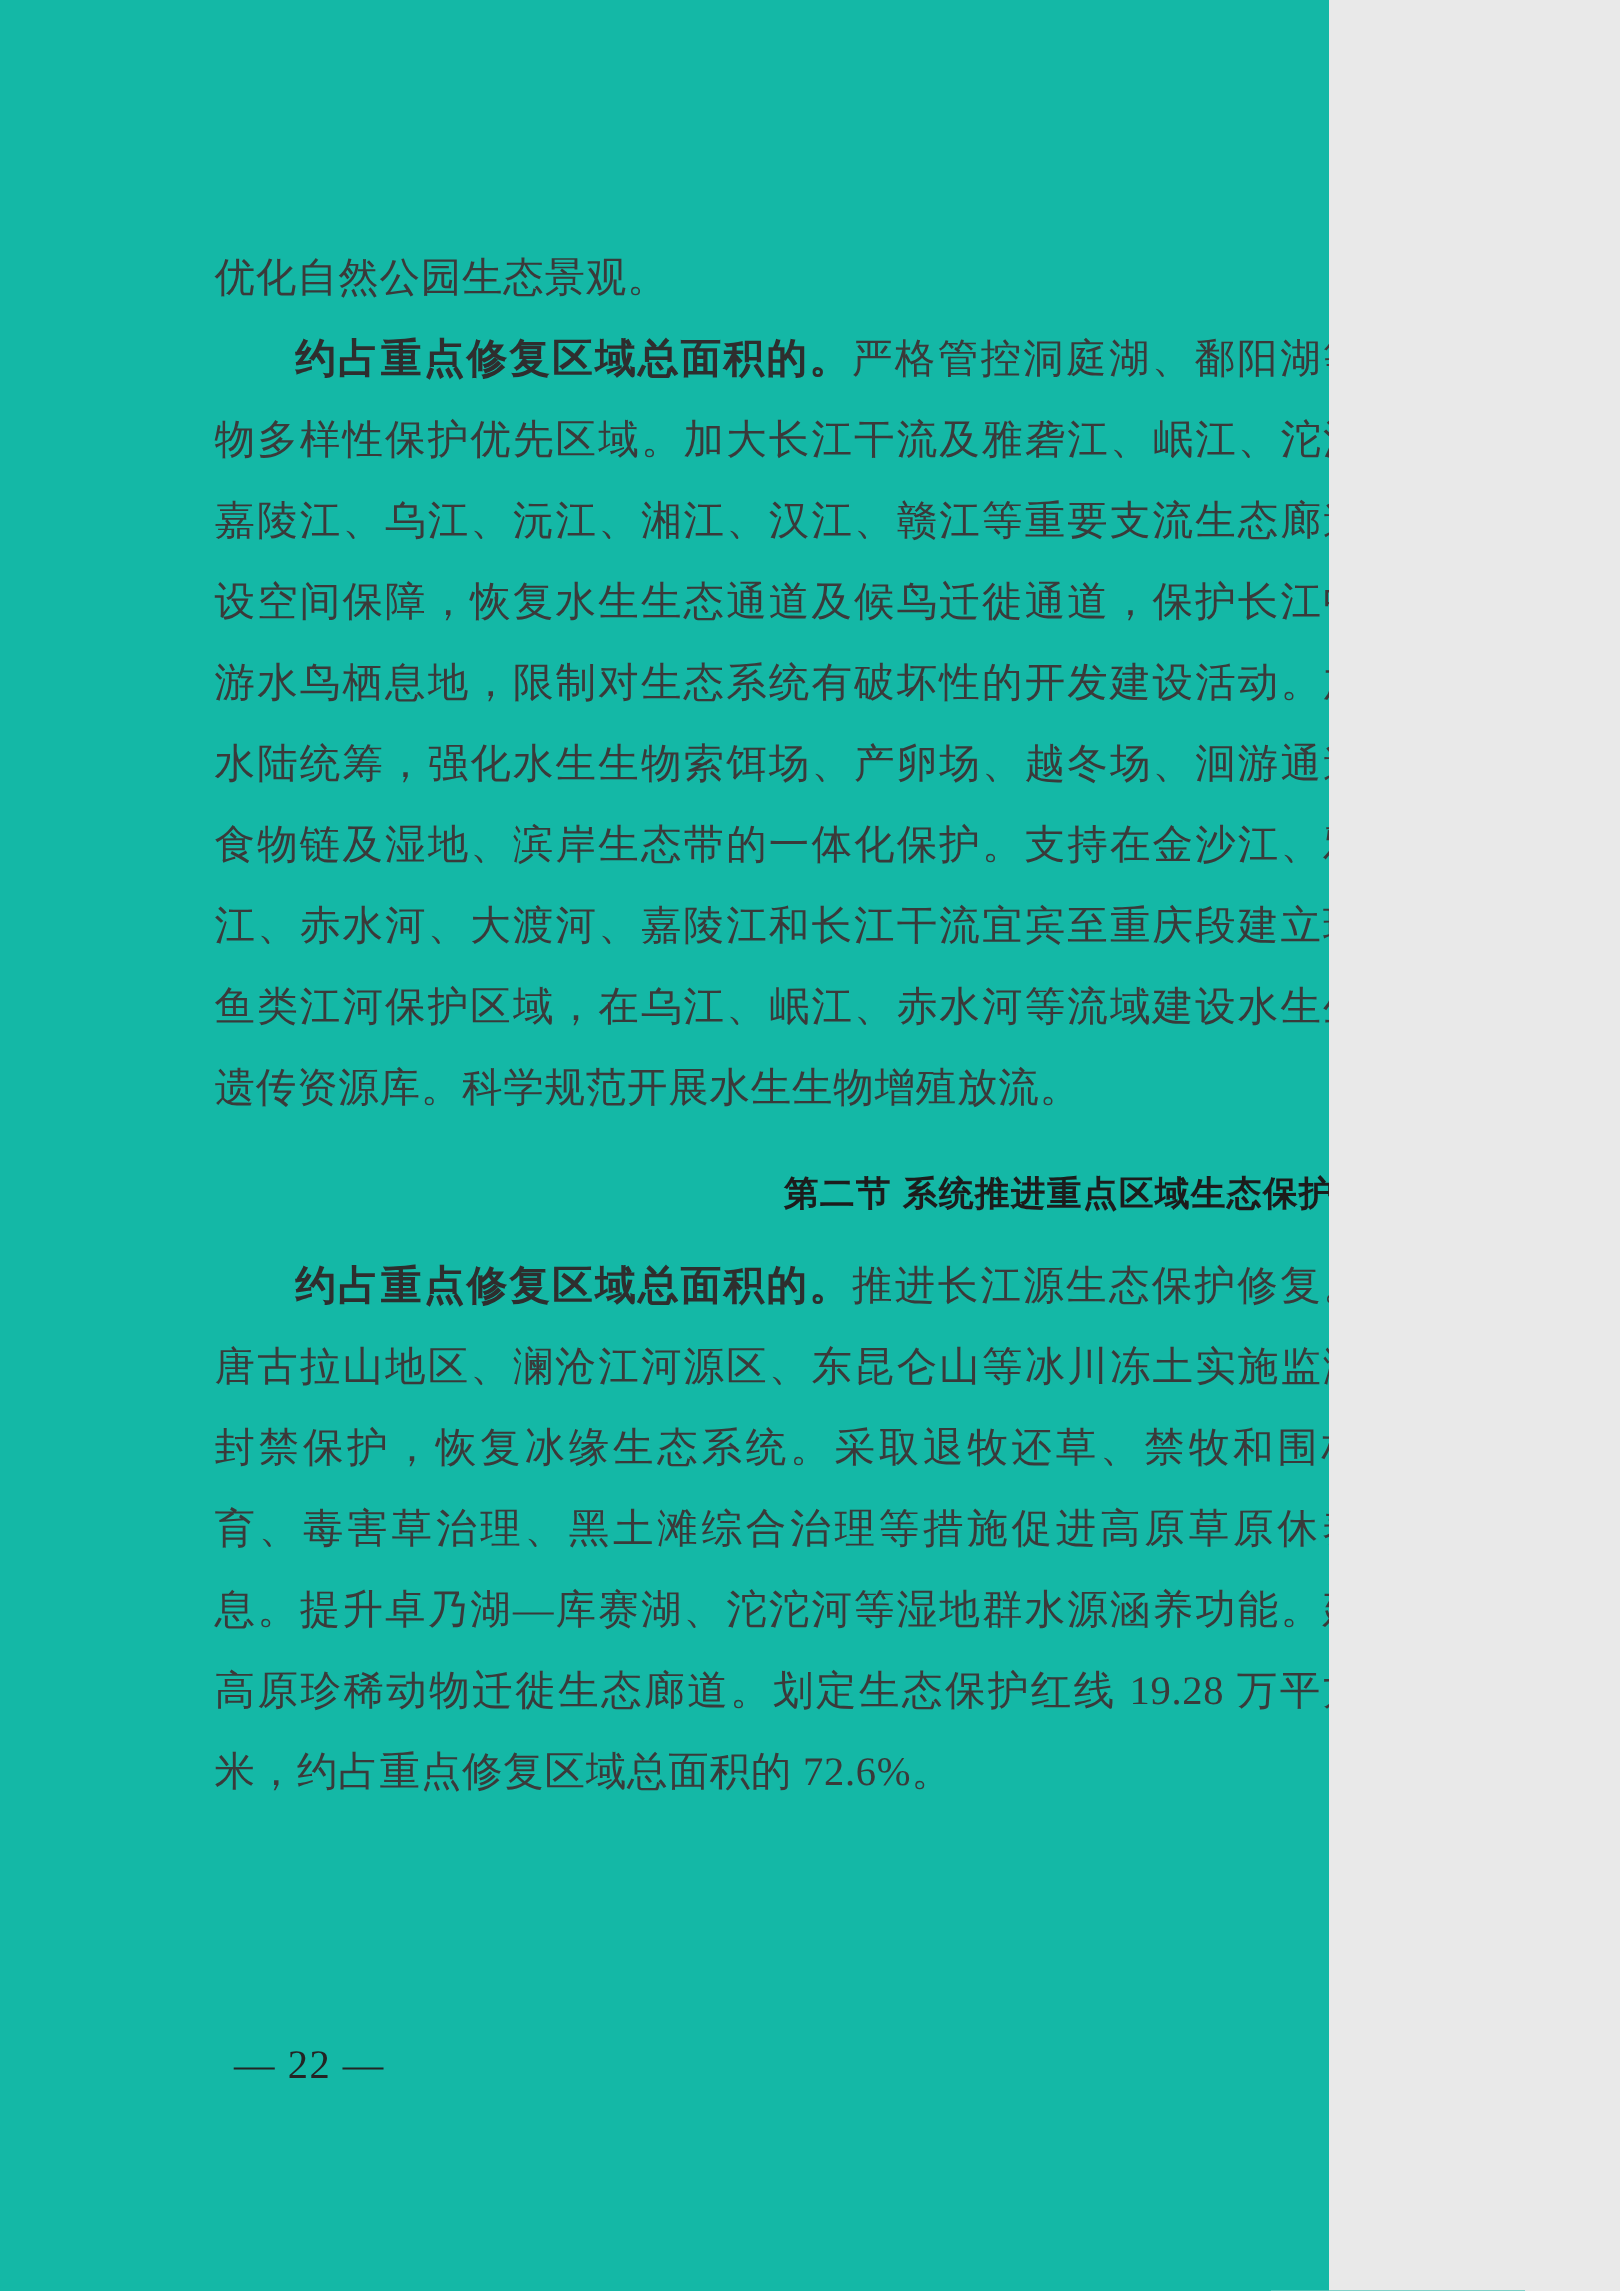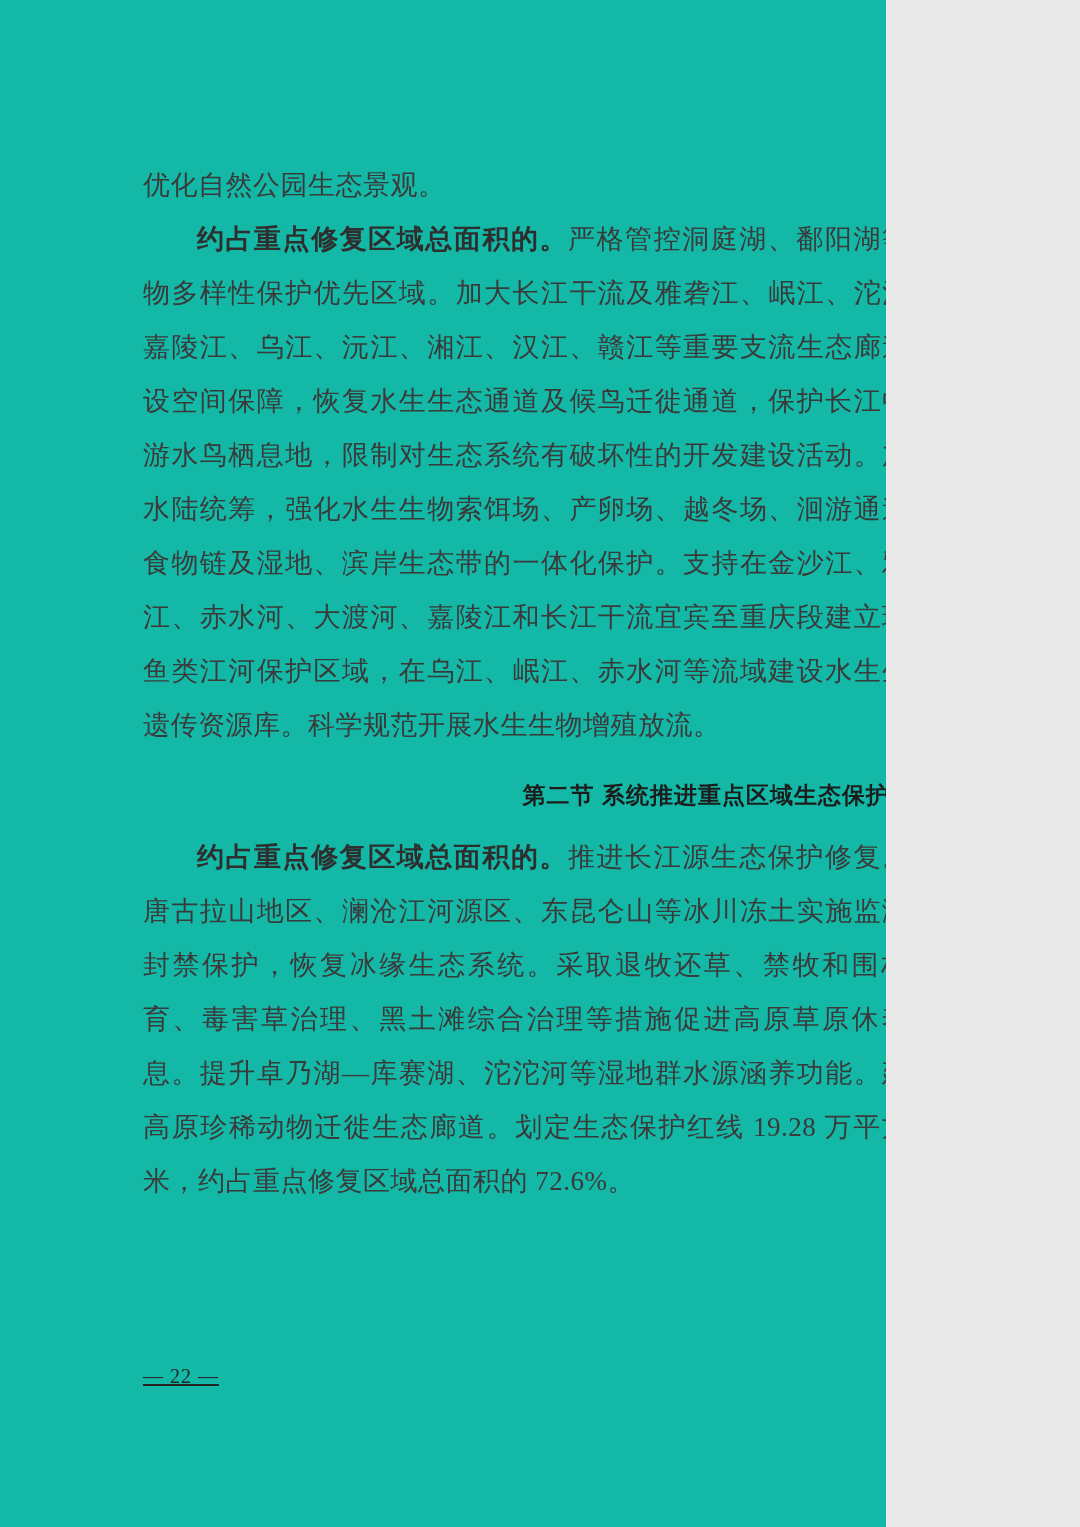--- a/index.html
+++ b/index.html
@@ -36,26 +36,25 @@
     line-height: 54px;
     color: #1c1c1c;
     text-align: right;
     text-indent: 0;
     font-weight: 700;
     font-family: Liberation Sans, sans-serif;
     letter-spacing: 1px;
   }
   .footer {
     position: absolute;
-    left: 143px; top: 1356px;
-    font-size: 20px;
+    left: 156px; top: 1356px;
+    font-size: 27px;
     line-height: 40px;
     color: #242424;
     letter-spacing: 1px;
-    text-decoration: underline;
   }
 </style>
 </head>
 <body>
 
 <div class="page">
   <main class="content" id="content">
       <p class="body no-indent"><span>优化自然公园生态景观。</span></p>
       <p class="body"><b class="lead">约占重点修复区域总面积的。</b><span>严格管控洞庭湖、鄱阳湖等生物多样性保护优先区域。加大长江干流及雅砻江、岷江、沱江、嘉陵江、乌江、沅江、湘江、汉江、赣江等重要支流生态廊道建设空间保障，恢复水生生态通道及候鸟迁徙通道，保护长江中下游水鸟栖息地，限制对生态系统有破坏性的开发建设活动。加强水陆统筹，强化水生生物索饵场、产卵场、越冬场、洄游通道、食物链及湿地、滨岸生态带的一体化保护。支持在金沙江、雅砻江、赤水河、大渡河、嘉陵江和长江干流宜宾至重庆段建立珍稀鱼类江河保护区域，在乌江、岷江、赤水河等流域建设水生生物遗传资源库。科学规范开展水生生物增殖放流。</span></p>
       <h2 class="heading"><span>第二节 系统推进重点区域生态保护修复</span></h2>

